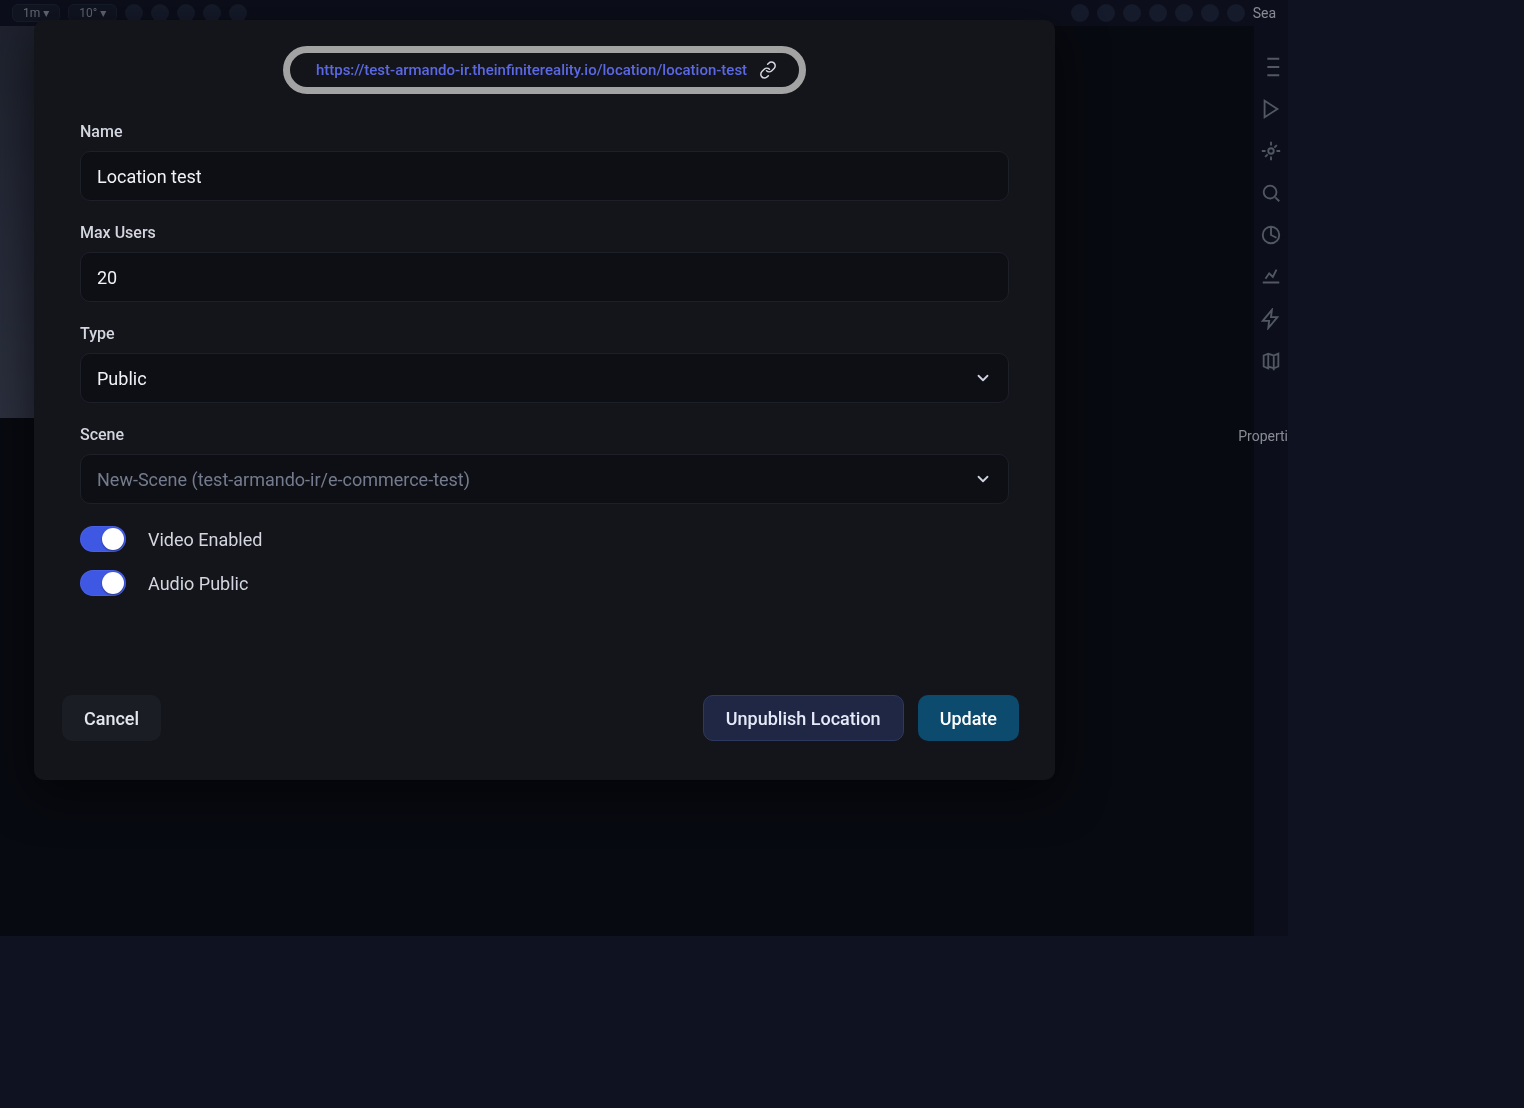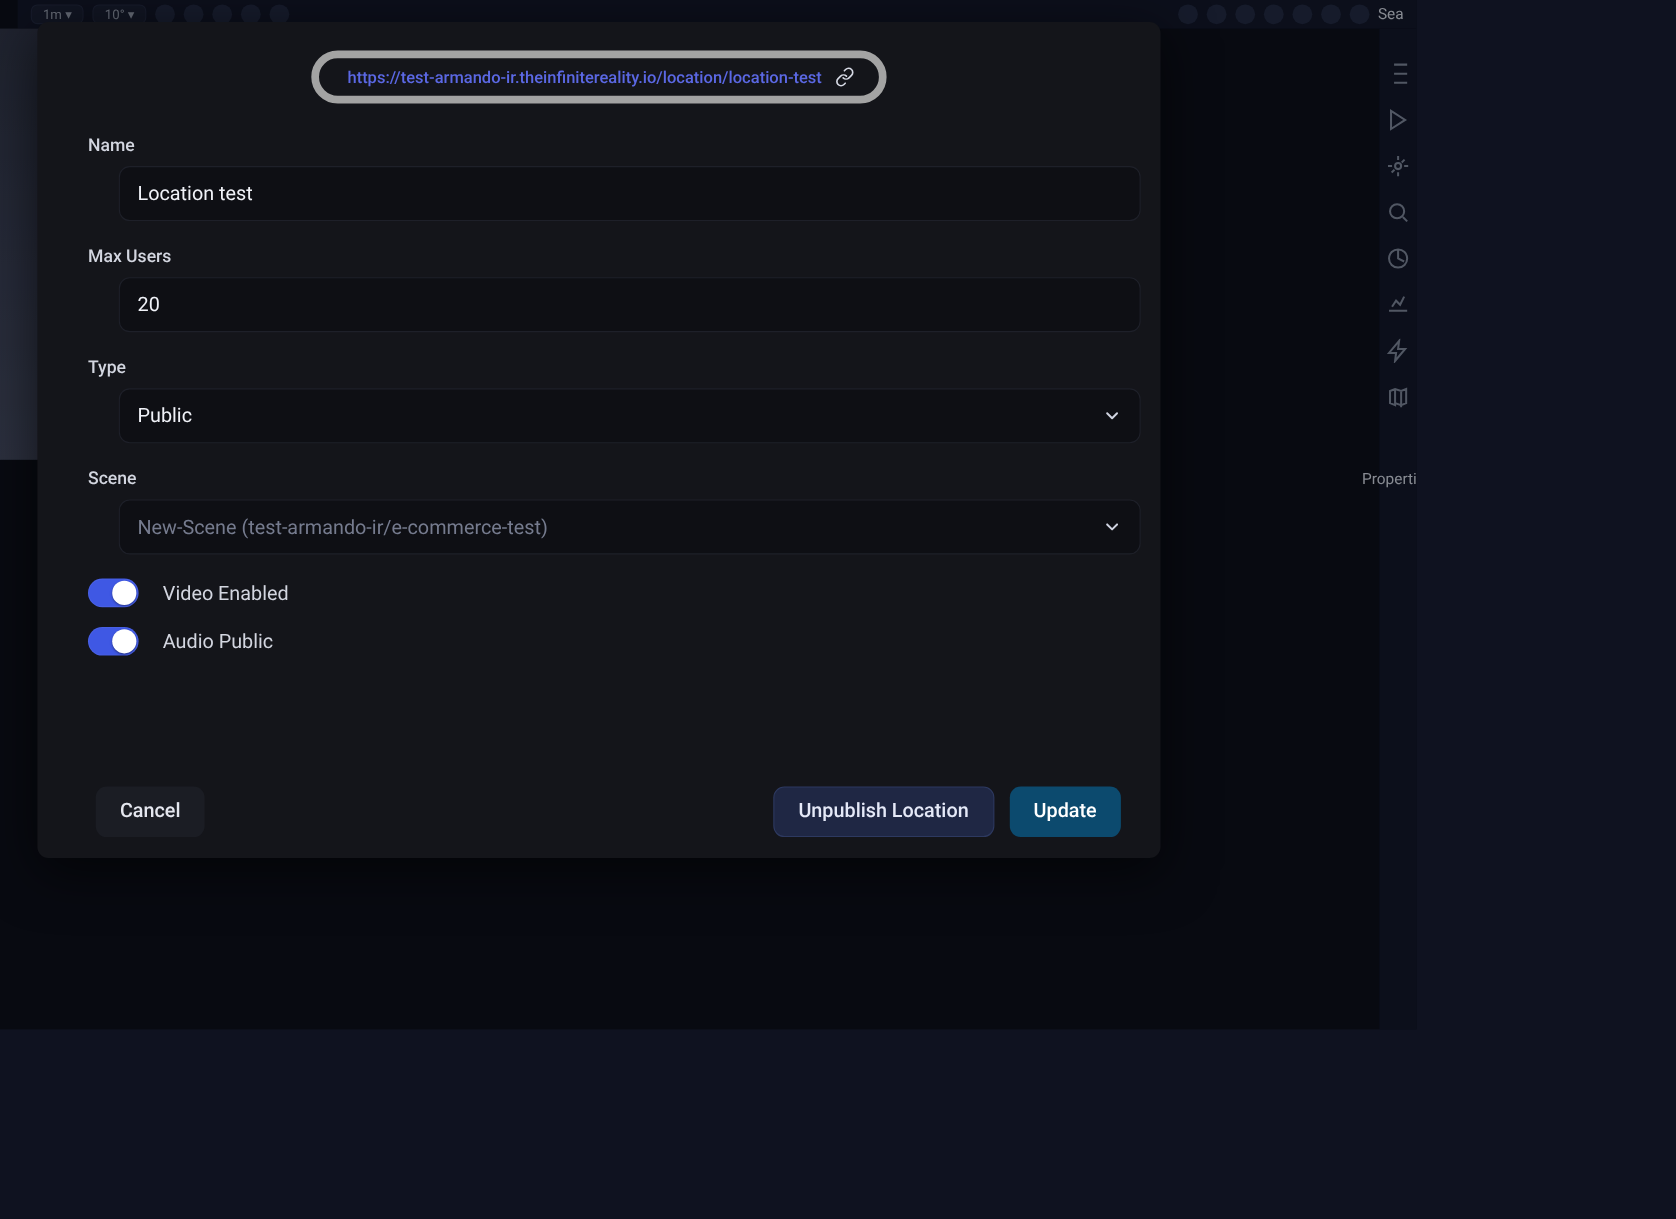--- a/index.html
+++ b/index.html
@@ -13,21 +13,21 @@
     position: relative;
   }
 
   
   .bg {
     position: absolute; inset: 0;
     background: #0c0f1a;
     filter: brightness(0.65);
   }
   .bg-top {
-    position: absolute; top: 0; left: 16px; right: 0; height: 26px;
+    position: absolute; top: 0; left: 0; right: 0; height: 26px;
     background: #12172a;
     display: flex; align-items: center; gap: 8px; padding: 0 12px;
   }
   .bg-top .chip {
     height: 18px; border-radius: 6px; background: #1a2035;
     padding: 0 10px; display: flex; align-items: center; font-size: 12px; color: #9aa2b2;
     border: 1px solid #242b43;
   }
   .bg-top .ico {
     width: 18px; height: 18px; border-radius: 50%;
@@ -100,21 +100,20 @@
   .input, .select {
     width: 100%; height: 50px;
     background: #0e0f14;
     border: 1px solid #1e2029;
     border-radius: 10px;
     padding: 0 16px;
     font-size: 18px;
     color: #f0f2f8;
     outline: none;
     font-family: inherit;
-    margin-left: 28px;
   }
   .input::placeholder { color:#6c7284; }
   .select {
     display:flex; align-items:center; justify-content:space-between;
     cursor:pointer;
   }
   .select .val { color:#f0f2f8; font-size:18px; }
   .select .placeholder { color:#757b8e; }
   .select .chev { color:#cfd3e0; }
 
@@ -129,23 +128,22 @@
   }
   .toggle .knob {
     position:absolute; top:2px; right:2px; width:22px; height:22px;
     background:#fff; border-radius:50%;
     box-shadow: 0 1px 2px rgba(0,0,0,.4);
   }
   .toggle-label { font-size:18px; color:#d3d6e0; }
 
   .modal-footer {
     height: 86px; border-top: 1px solid rgba(35,37,48,0);
-    display:flex; align-items:center; justify-content:space-between;
+    display:flex; justify-content:space-between;
     padding: 0 36px 0 28px;
-    margin-left: 25px;
   }
   .btn {
     height: 46px; padding: 0 22px; border-radius: 10px;
     font-size: 18px; font-weight:500; cursor:pointer;
     display:flex; align-items:center; justify-content:center;
     border:none; font-family:inherit;
   }
   .btn-ghost { background:#1b1d24; color:#e5e7ef; }
   .btn-dark  { background:#1f2744; color:#e5e9f8; border:1px solid #2d3960; }
   .btn-primary { background:#0c4a6e; color:#fff; }

